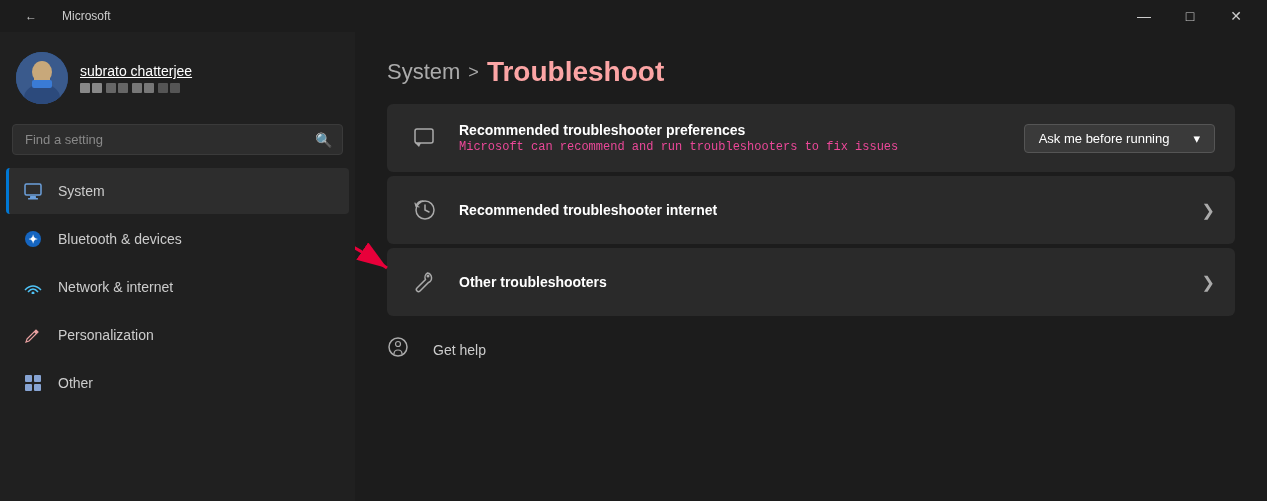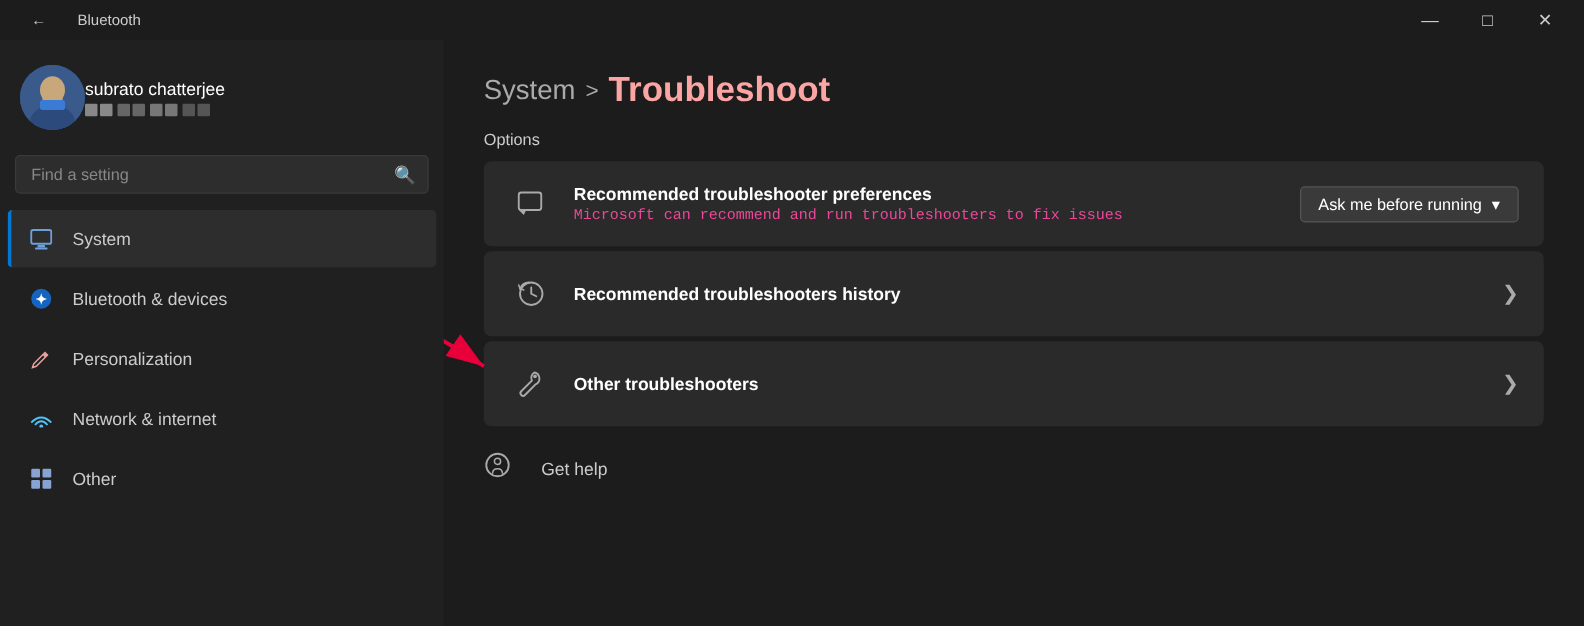--- a/index.html
+++ b/index.html
@@ -63,21 +63,23 @@
       background: #202020;
       display: flex;
       flex-direction: column;
       flex-shrink: 0;
       padding-top: 8px;
     }
 
     .user-profile {
       display: flex;
       align-items: center;
+      gap: 12px;
       padding: 12px 16px 16px 16px;
+      text-decoration: underline;
     }
     .avatar {
       width: 52px;
       height: 52px;
       border-radius: 50%;
       background: #555;
       overflow: hidden;
       flex-shrink: 0;
       position: relative;
     }
@@ -254,21 +256,21 @@
     .dropdown-btn {
       background: #3a3a3a;
       border: 1px solid #555;
       border-radius: 4px;
       color: #ffffff;
       font-size: 13px;
       padding: 6px 14px;
       cursor: pointer;
       display: flex;
       align-items: center;
-      gap: 8px;
+      gap: 24px;
     }
     .chevron-right {
       color: #aaaaaa;
       font-size: 16px;
     }
 
     .get-help-section {
       display: flex;
       align-items: center;
       gap: 24px;
@@ -282,21 +284,21 @@
     }
   </style>
 </head>
 <body>
 
 <div class="title-bar">
   <div class="title-bar-left">
     <button class="title-bar-btn">
       <span>←</span>
     </button>
-    <span>Bluetooth</span>
+    <span>Microsoft</span>
   </div>
   <div class="title-bar-controls">
     <button class="title-bar-btn">—</button>
     <button class="title-bar-btn">□</button>
     <button class="title-bar-btn close">✕</button>
   </div>
 </div>
 
 <div class="main-container">
 
@@ -357,38 +359,38 @@
       <span class="nav-icon bluetooth">
         <svg width="18" height="18" viewBox="0 0 18 18" fill="none">
           <circle cx="9" cy="9" r="8" fill="#1565c0"></circle>
           <text x="9" y="13" text-anchor="middle" font-size="11" fill="white" font-weight="bold">✦</text>
         </svg>
       </span>
       <span>Bluetooth &amp; devices</span>
     </div>
 
     <div class="nav-item">
-      <span class="nav-icon personalization">
-        <svg width="18" height="18" viewBox="0 0 18 18" fill="none">
-          <path d="M3 13 L12 4 L14 6 L5 15 L2 16 Z" stroke="#e8a0a0" stroke-width="1.2" fill="none"></path>
-          <path d="M10 6 L12 4 L14 6 L12 8Z" fill="#e8a0a0"></path>
-        </svg>
-      </span>
-      <span>Personalization</span>
-    </div>
-
-    <div class="nav-item">
       <span class="nav-icon network">
         <svg width="20" height="14" viewBox="0 0 20 14" fill="none">
           <path d="M2 10 Q10 2 18 10" stroke="#4fc3f7" stroke-width="1.5" fill="none"></path>
           <path d="M5 12 Q10 6 15 12" stroke="#4fc3f7" stroke-width="1.5" fill="none"></path>
           <circle cx="10" cy="13" r="1.5" fill="#4fc3f7"></circle>
         </svg>
       </span>
       <span>Network &amp; internet</span>
+    </div>
+
+    <div class="nav-item">
+      <span class="nav-icon personalization">
+        <svg width="18" height="18" viewBox="0 0 18 18" fill="none">
+          <path d="M3 13 L12 4 L14 6 L5 15 L2 16 Z" stroke="#e8a0a0" stroke-width="1.2" fill="none"></path>
+          <path d="M10 6 L12 4 L14 6 L12 8Z" fill="#e8a0a0"></path>
+        </svg>
+      </span>
+      <span>Personalization</span>
     </div>
 
     <div class="nav-item">
       <span class="nav-icon apps">
         <svg width="18" height="18" viewBox="0 0 18 18" fill="none">
           <rect x="1" y="1" width="7" height="7" rx="1" fill="#a0c4ff" opacity="0.8"></rect>
           <rect x="10" y="1" width="7" height="7" rx="1" fill="#a0c4ff" opacity="0.8"></rect>
           <rect x="1" y="10" width="7" height="7" rx="1" fill="#a0c4ff" opacity="0.8"></rect>
           <rect x="10" y="10" width="7" height="7" rx="1" fill="#a0c4ff" opacity="0.8"></rect>
         </svg>
@@ -399,21 +401,20 @@
   </div>
 
   <div class="content-area">
 
     <div class="breadcrumb">
       <span class="breadcrumb-system">System</span>
       <span class="breadcrumb-sep">&gt;</span>
       <span class="breadcrumb-current">Troubleshoot</span>
     </div>
 
-    <div class="section-label">Options</div>
 
     <div class="option-card">
       <div class="option-icon">
         <svg width="24" height="24" viewBox="0 0 24 24" fill="none">
           <rect x="2" y="3" width="18" height="14" rx="2" stroke="#aaa" stroke-width="1.5" fill="none"></rect>
           <path d="M6 21 L8 17 L2 17 Z" fill="#aaa"></path>
         </svg>
       </div>
       <div class="option-text">
         <div class="option-title">Recommended troubleshooter preferences</div>
@@ -430,21 +431,21 @@
     <div class="option-card">
       <div class="option-icon">
         <svg width="24" height="24" viewBox="0 0 24 24" fill="none">
           <circle cx="12" cy="12" r="9" stroke="#aaa" stroke-width="1.5" fill="none"></circle>
           <path d="M12 7 L12 12 L16 14" stroke="#aaa" stroke-width="1.5" stroke-linecap="round"></path>
           <path d="M3 8 Q5 3 10 3" stroke="#aaa" stroke-width="1.5" fill="none" stroke-linecap="round"></path>
           <path d="M3 8 L2 5 M3 8 L6 9" stroke="#aaa" stroke-width="1.2" stroke-linecap="round"></path>
         </svg>
       </div>
       <div class="option-text">
-        <div class="option-title">Recommended troubleshooters history</div>
+        <div class="option-title">Recommended troubleshooter internet</div>
       </div>
       <span class="chevron-right">❯</span>
     </div>
 
     <div class="option-card" style="position:relative; overflow:visible;align-items:center;">
       <div class="option-icon">
         <svg width="24" height="24" viewBox="0 0 24 24" fill="none">
           <path d="M14.5 3a5 5 0 0 1 1 9.5L7 21a2 2 0 0 1-3-3l8.5-8.5A5 5 0 0 1 14.5 3z" stroke="#aaa" stroke-width="1.5" fill="none"></path>
           <circle cx="15" cy="6" r="1.5" fill="#aaa"></circle>
         </svg>

